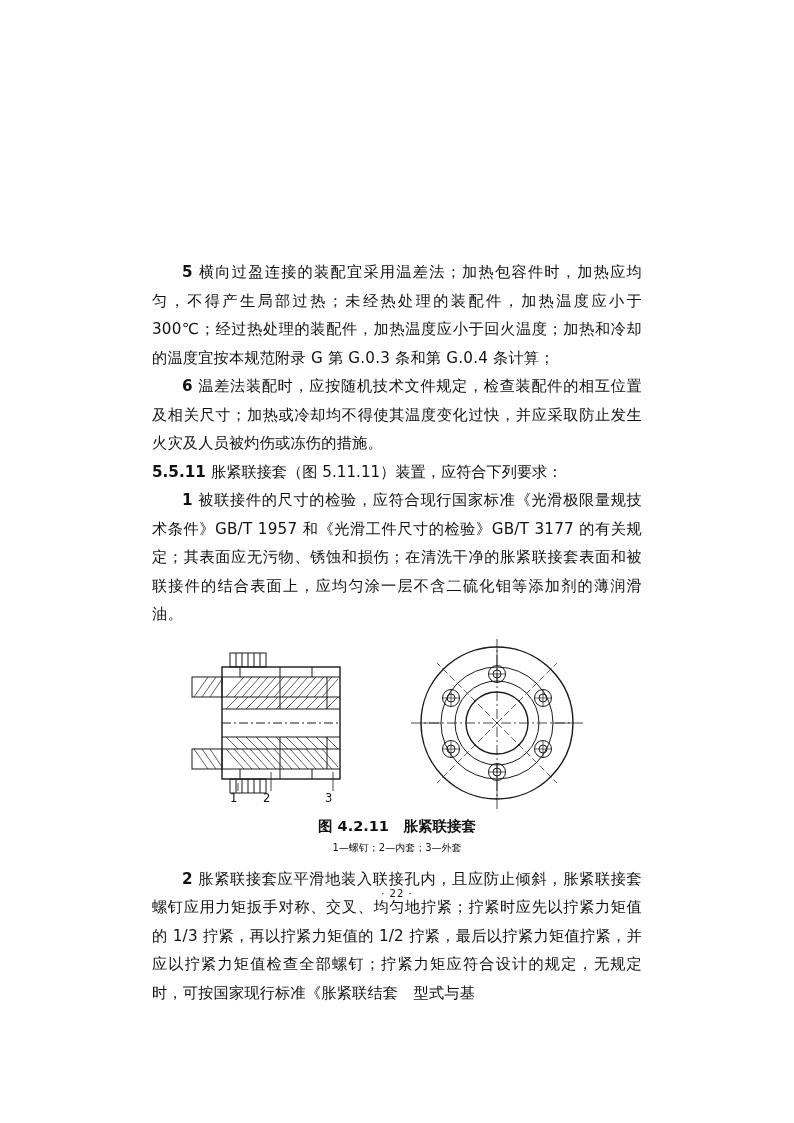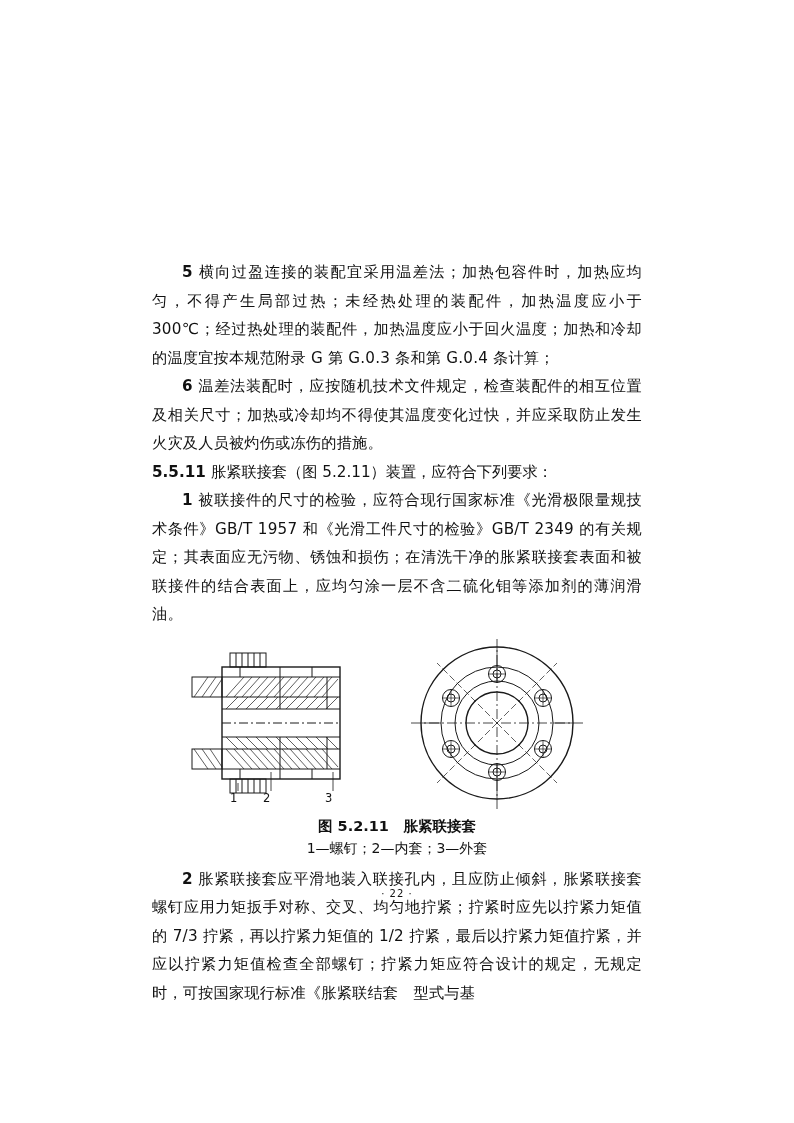--- a/index.html
+++ b/index.html
@@ -65,21 +65,21 @@
   }
   .fig-caption {
     text-align: center;
     font-size: 14.5px;
     line-height: 22px;
     margin-top: 6px;
     font-weight: bold;
   }
   .fig-legend {
     text-align: center;
-    font-size: 14px;
+    font-size: 10px;
     line-height: 18px;
     margin-top: 2px;
   }
   .fig-labels {
     position: relative;
     height: 0;
   }
   .fig-label {
     position: absolute;
     font-size: 11.5px;
@@ -106,26 +106,26 @@
       <span>横向过盈连接的装配宜采用温差法；加热包容件时，加热应均匀，不得产生局部过热；未经热处理的装配件，加热温度应小于 300℃；经过热处理的装配件，加热温度应小于回火温度；加热和冷却的温度宜按本规范附录 G 第 G.0.3 条和第 G.0.4 条计算；</span>
     </p>
 
     <p class="para indent">
       <span class="numlead">6</span>
       <span>温差法装配时，应按随机技术文件规定，检查装配件的相互位置及相关尺寸；加热或冷却均不得使其温度变化过快，并应采取防止发生火灾及人员被灼伤或冻伤的措施。</span>
     </p>
 
     <p class="clause-head">
       <span>5.5.11</span>
-      <span class="rest">胀紧联接套（图 5.2.11）装置，应符合下列要求：</span>
+      <span class="rest">胀紧联接套（图 5.11.11）装置，应符合下列要求：</span>
     </p>
 
     <p class="para indent">
       <span class="numlead">1</span>
-      <span>被联接件的尺寸的检验，应符合现行国家标准《光滑极限量规技术条件》GB/T 1957 和《光滑工件尺寸的检验》GB/T 2349 的有关规定；其表面应无污物、锈蚀和损伤；在清洗干净的胀紧联接套表面和被联接件的结合表面上，应均匀涂一层不含二硫化钼等添加剂的薄润滑油。</span>
+      <span>被联接件的尺寸的检验，应符合现行国家标准《光滑极限量规技术条件》GB/T 1957 和《光滑工件尺寸的检验》GB/T 3177 的有关规定；其表面应无污物、锈蚀和损伤；在清洗干净的胀紧联接套表面和被联接件的结合表面上，应均匀涂一层不含二硫化钼等添加剂的薄润滑油。</span>
     </p>
 
     <div class="figure-wrap">
       <div class="figure-box">
         <svg width="490" height="170" viewBox="0 0 490 170">
           <g stroke="#1a1a1a" fill="none" stroke-width="1">
 
             <rect x="70" y="28" width="118" height="112" stroke-width="1.4"></rect>
 
             <rect x="78" y="14" width="36" height="14"></rect>
@@ -292,25 +292,25 @@
           </g>
         </svg>
       </div>
 
       <div class="fig-labels">
         <span class="fig-label" style="left:78px; top:-18px;">1</span>
         <span class="fig-label" style="left:111px; top:-18px;">2</span>
         <span class="fig-label" style="left:173px; top:-18px;">3</span>
       </div>
 
-      <div class="fig-caption">图 5.2.11　胀紧联接套</div>
+      <div class="fig-caption">图 4.2.11　胀紧联接套</div>
       <div class="fig-legend">1—螺钉；2—内套；3—外套</div>
     </div>
 
     <p class="para indent" style="margin-top:8px;">
       <span class="numlead">2</span>
-      <span>胀紧联接套应平滑地装入联接孔内，且应防止倾斜，胀紧联接套螺钉应用力矩扳手对称、交叉、均匀地拧紧；拧紧时应先以拧紧力矩值的 7/3 拧紧，再以拧紧力矩值的 1/2 拧紧，最后以拧紧力矩值拧紧，并应以拧紧力矩值检查全部螺钉；拧紧力矩应符合设计的规定，无规定时，可按国家现行标准《胀紧联结套　型式与基</span>
+      <span>胀紧联接套应平滑地装入联接孔内，且应防止倾斜，胀紧联接套螺钉应用力矩扳手对称、交叉、均匀地拧紧；拧紧时应先以拧紧力矩值的 1/3 拧紧，再以拧紧力矩值的 1/2 拧紧，最后以拧紧力矩值拧紧，并应以拧紧力矩值检查全部螺钉；拧紧力矩应符合设计的规定，无规定时，可按国家现行标准《胀紧联结套　型式与基</span>
     </p>
 
   </div>
 
   <div class="page-number" style="top:888px;">· 22 ·</div>
 </div>
 
 </body></html>

